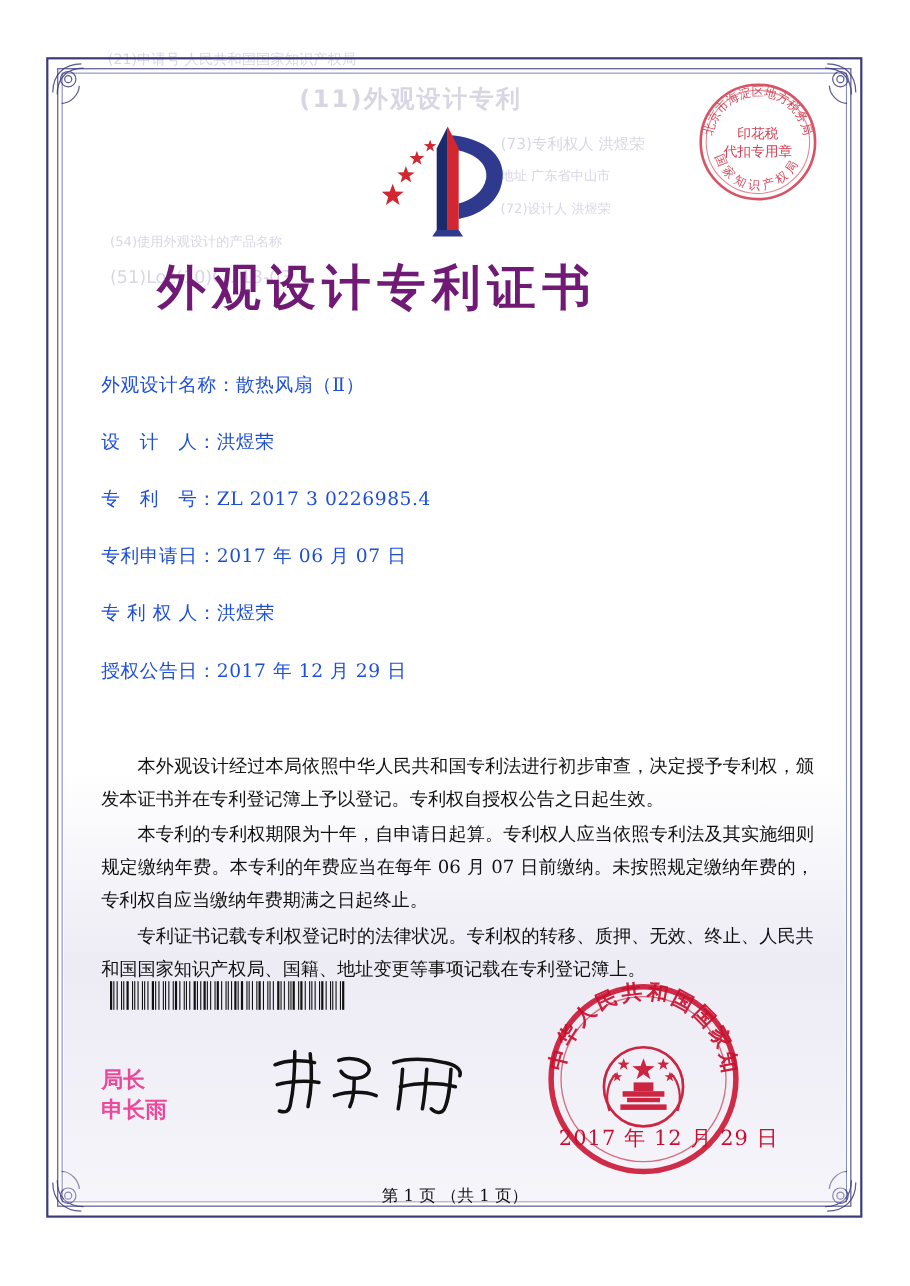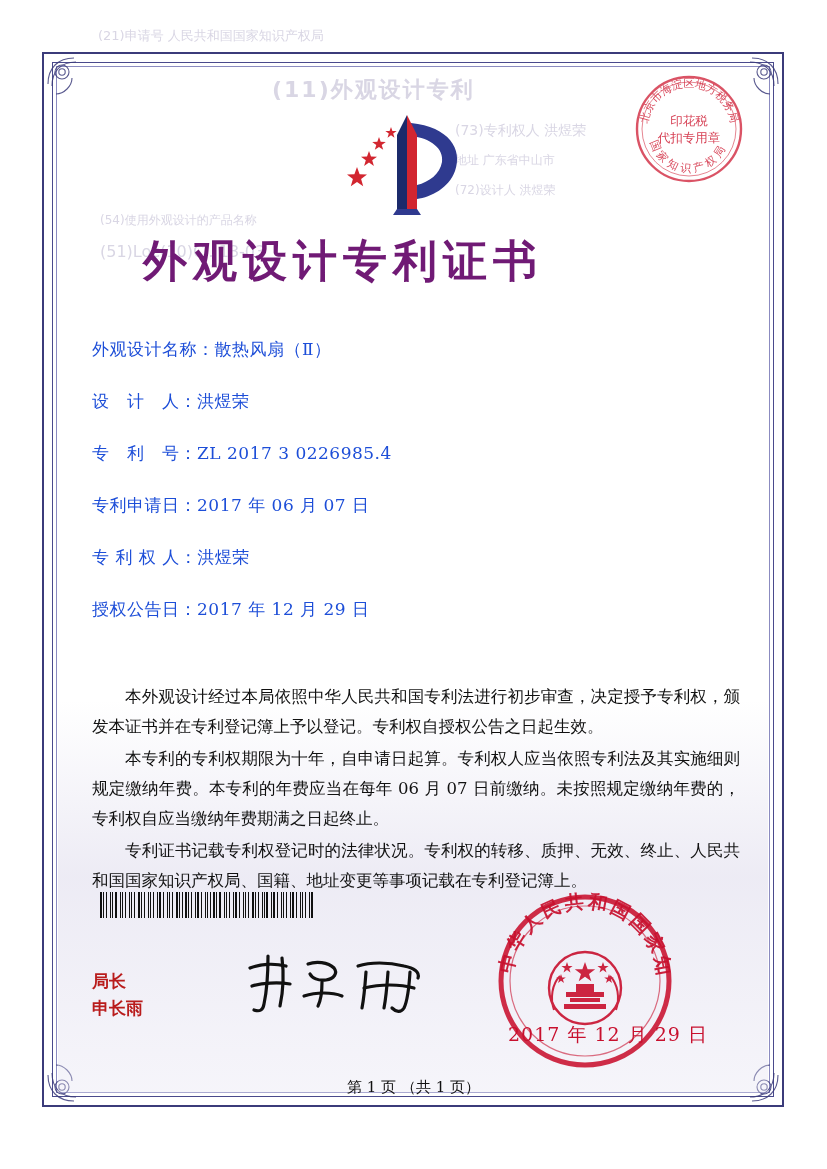--- a/index.html
+++ b/index.html
@@ -18,21 +18,21 @@
     overflow: hidden;
   }
   
   .ghost {
     position: absolute;
     color: #d9d6e4;
     font-family: "DejaVu Sans", "Liberation Sans", sans-serif;
     white-space: nowrap;
     pointer-events: none;
   }
-  .ghost-1 { top: 27px; left: 98px; font-size: 13px; }
+  .ghost-1 { top: 45px; left: 98px; font-size: 13px; }
   .ghost-2 { top: 75px; left: 272px; font-size: 22px; font-weight: bold; letter-spacing: 2px; }
   .ghost-3 { top: 122px; left: 455px; font-size: 14px; }
   .ghost-4 { top: 152px; left: 455px; font-size: 12px; }
   .ghost-5 { top: 182px; left: 455px; font-size: 12px; }
   .ghost-6 { top: 212px; left: 100px; font-size: 12px; }
   .ghost-7 { top: 242px; left: 100px; font-size: 16px; }
 
   
   .border-outer {
     position: absolute;
@@ -170,24 +170,24 @@
   .barcode i {
     display: block;
     background: #111;
     height: 100%;
   }
 
   .director-block {
     position: absolute;
     left: 92px;
     top: 968px;
-    font-size: 17px;
+    font-size: 20px;
     line-height: 27px;
     font-weight: bold;
-    color: #b91c1c;
+    color: #ec4899;
     font-family: "DejaVu Serif", "Liberation Serif", serif;
   }
 
   .signature {
     position: absolute;
     left: 238px;
     top: 948px;
     width: 200px;
     height: 70px;
   }

